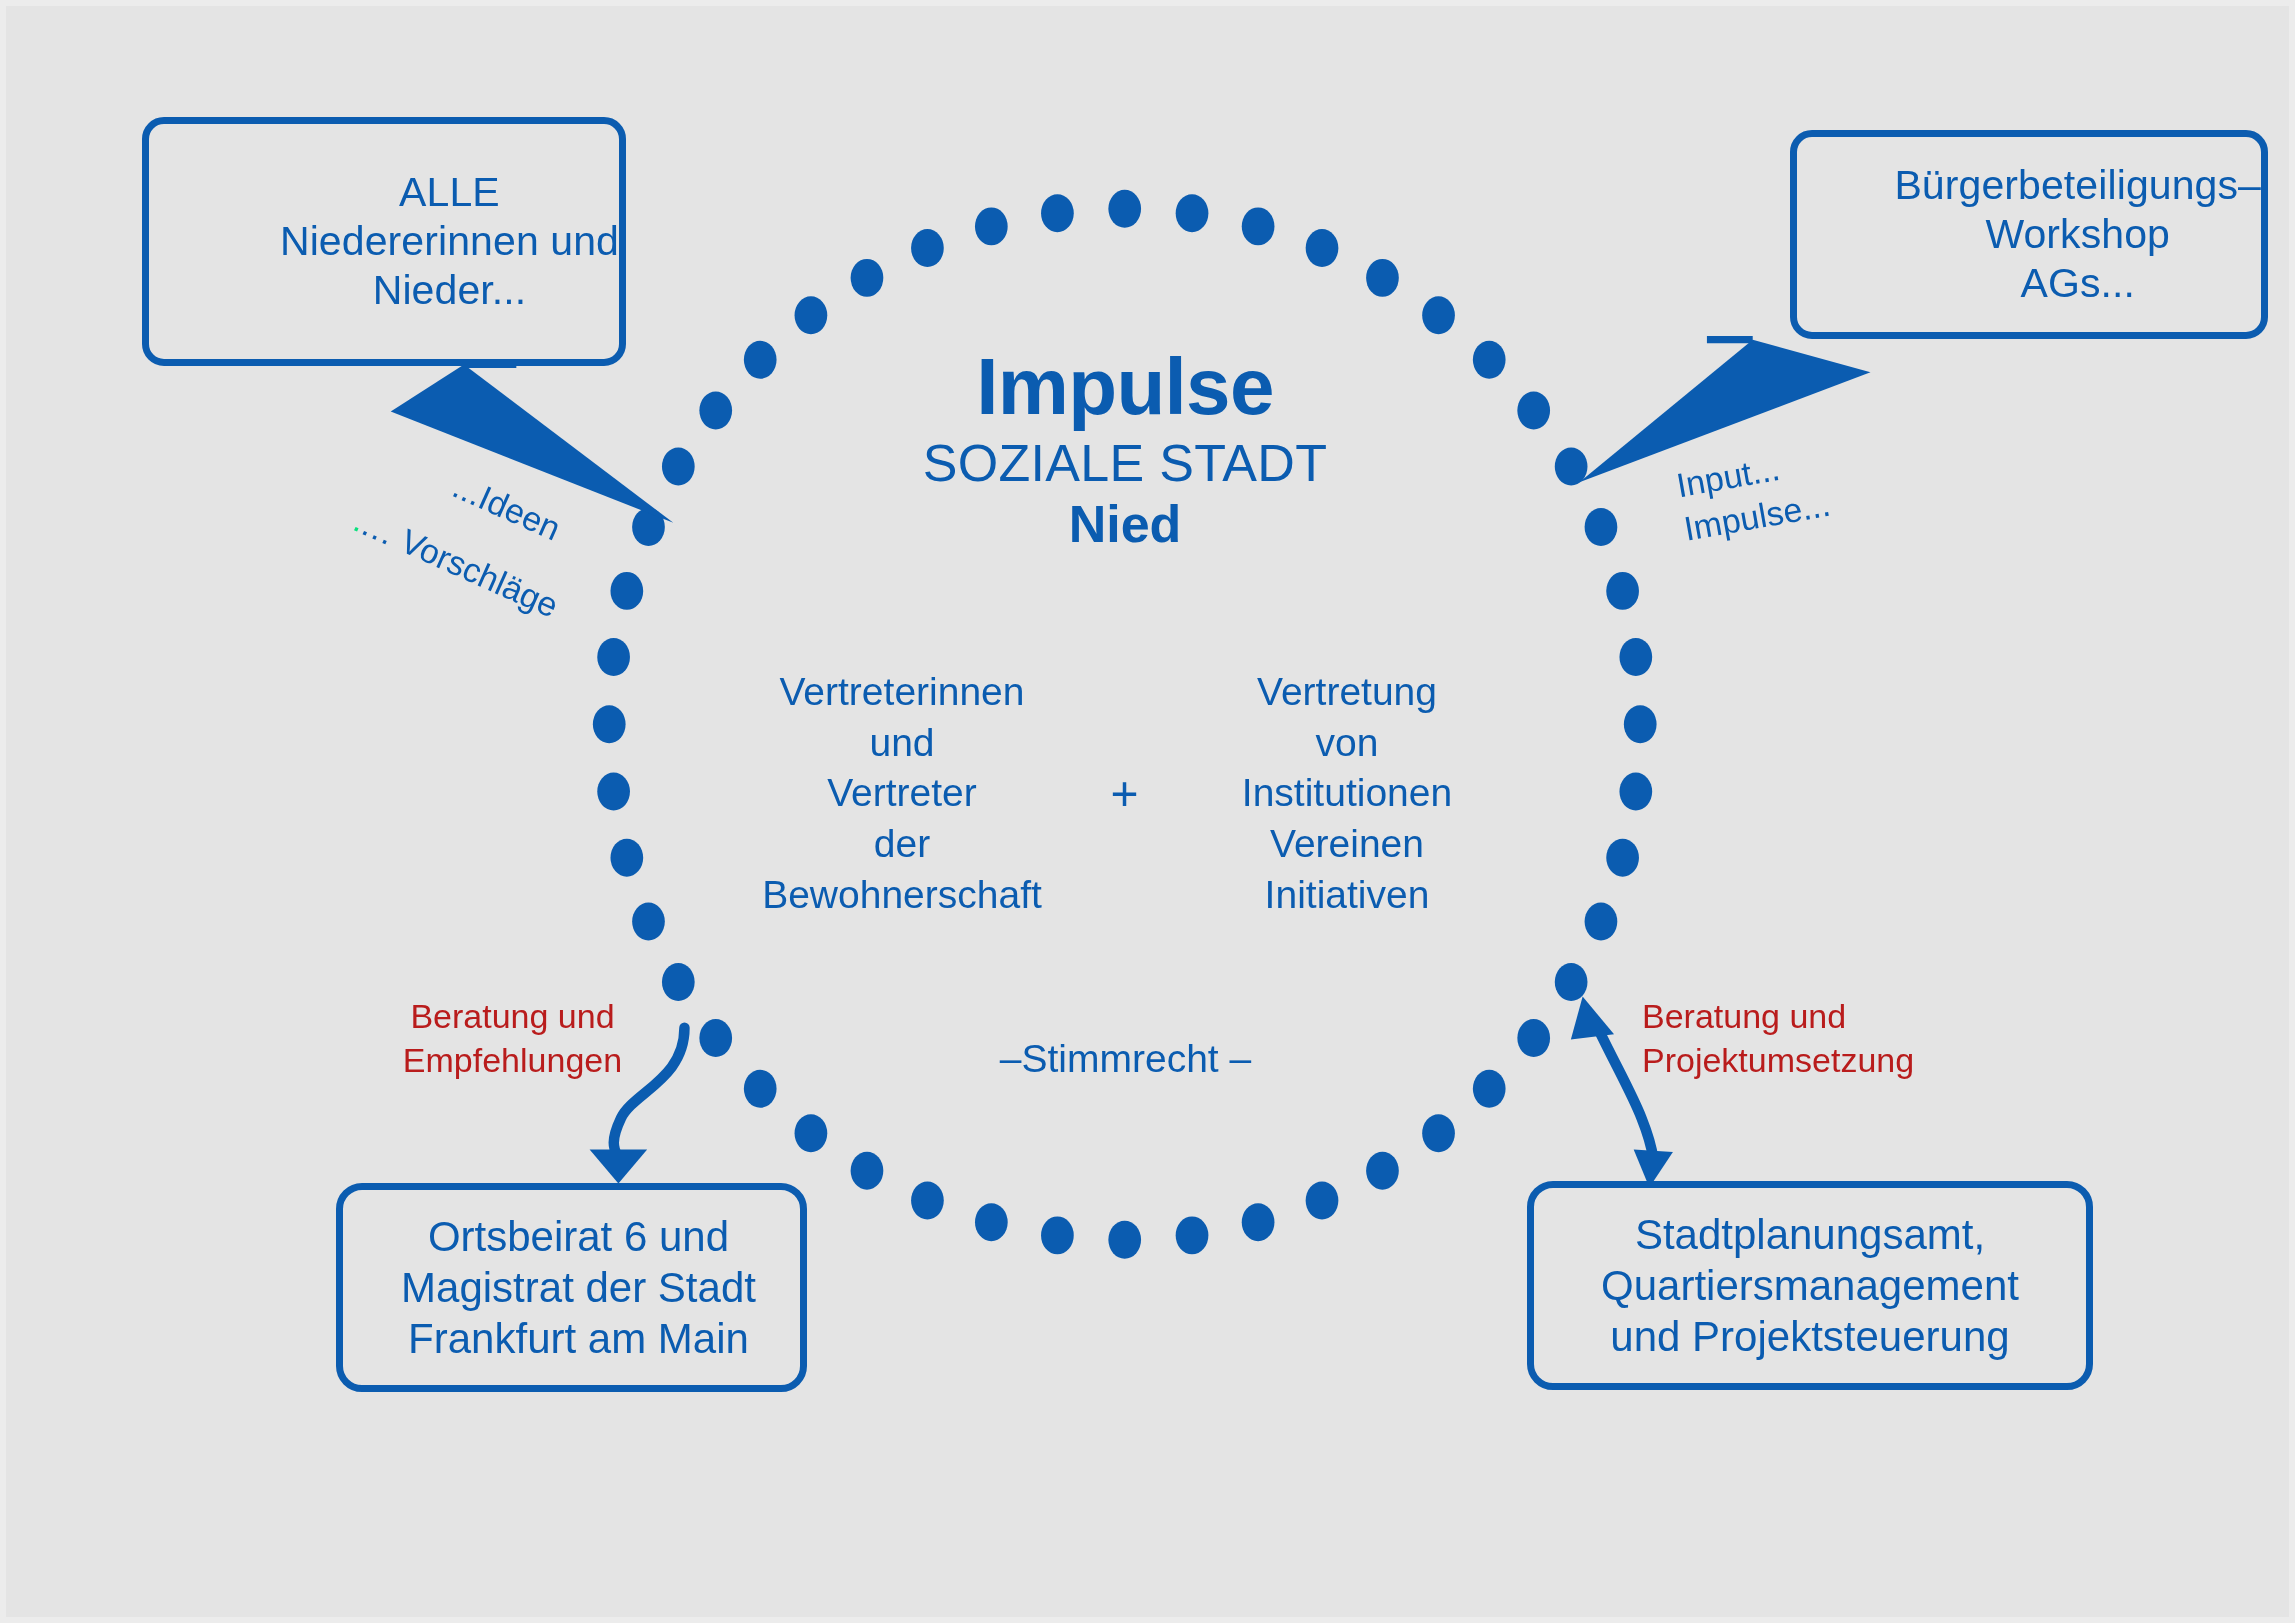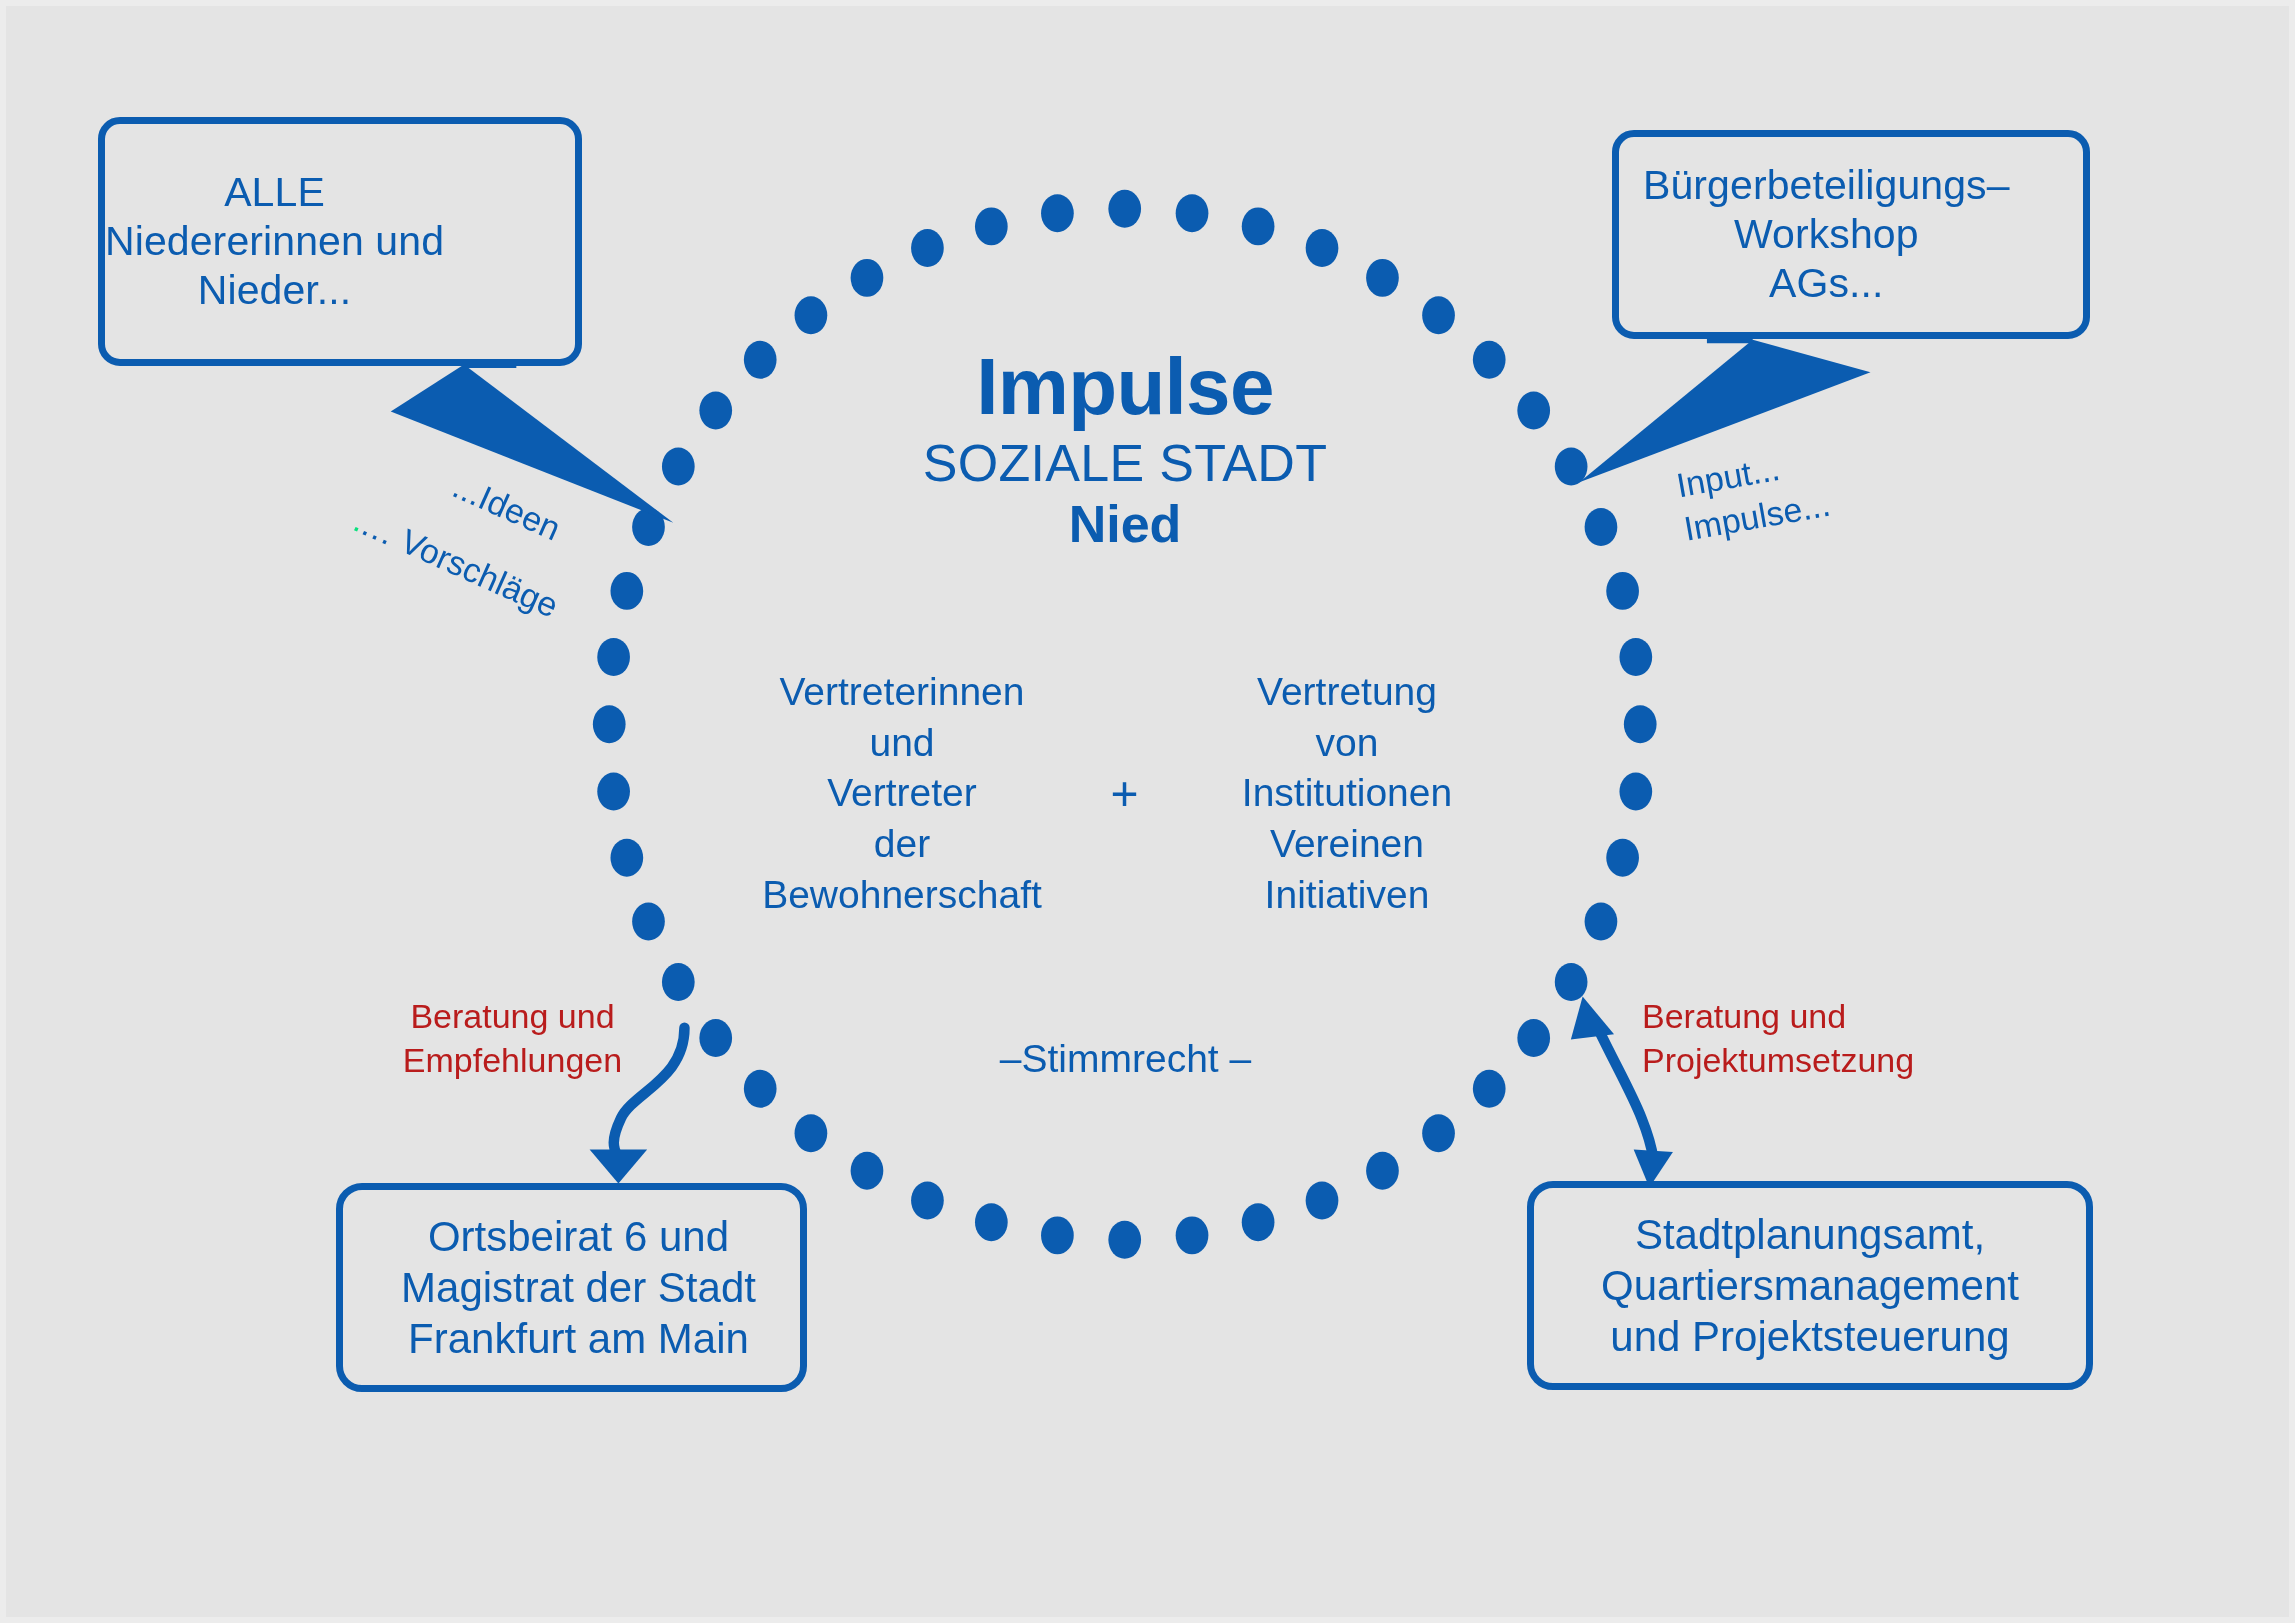--- a/index.html
+++ b/index.html
@@ -27,32 +27,33 @@
 
   
   .bubble {
     position: absolute;
     box-sizing: border-box;
     border: 7.2px solid #0b5cb0;
     border-radius: 22px;
     background: transparent;
     display: flex;
     align-items: center;
-    justify-content: flex-start;
-    text-align: center;
-    color: #0b5cb0;
+    justify-content: flex-end;
+    text-align: center;
+    color: #0b5cb0;
+    margin-left: 44px;
   }
   .bubble .btext {
     line-height: 1.20;
     font-size: 41px;
     letter-spacing: 0.1px;
     white-space: pre-line;
   }
   #bubble-left  { left: 92px;  top: 111px;  width: 484px; height: 249px; }
-  #bubble-right { left: 1606px; top: 124px;  width: 478px; height: 209px; padding-left: 24px; }
+  #bubble-right { left: 1740px; top: 124px;  width: 478px; height: 209px; padding-left: 24px; }
 
   
   .rbox {
     position: absolute;
     box-sizing: border-box;
     border: 7.9px solid #0b5cb0;
     border-radius: 26px;
     background: transparent;
     display: flex;
     align-items: center;

